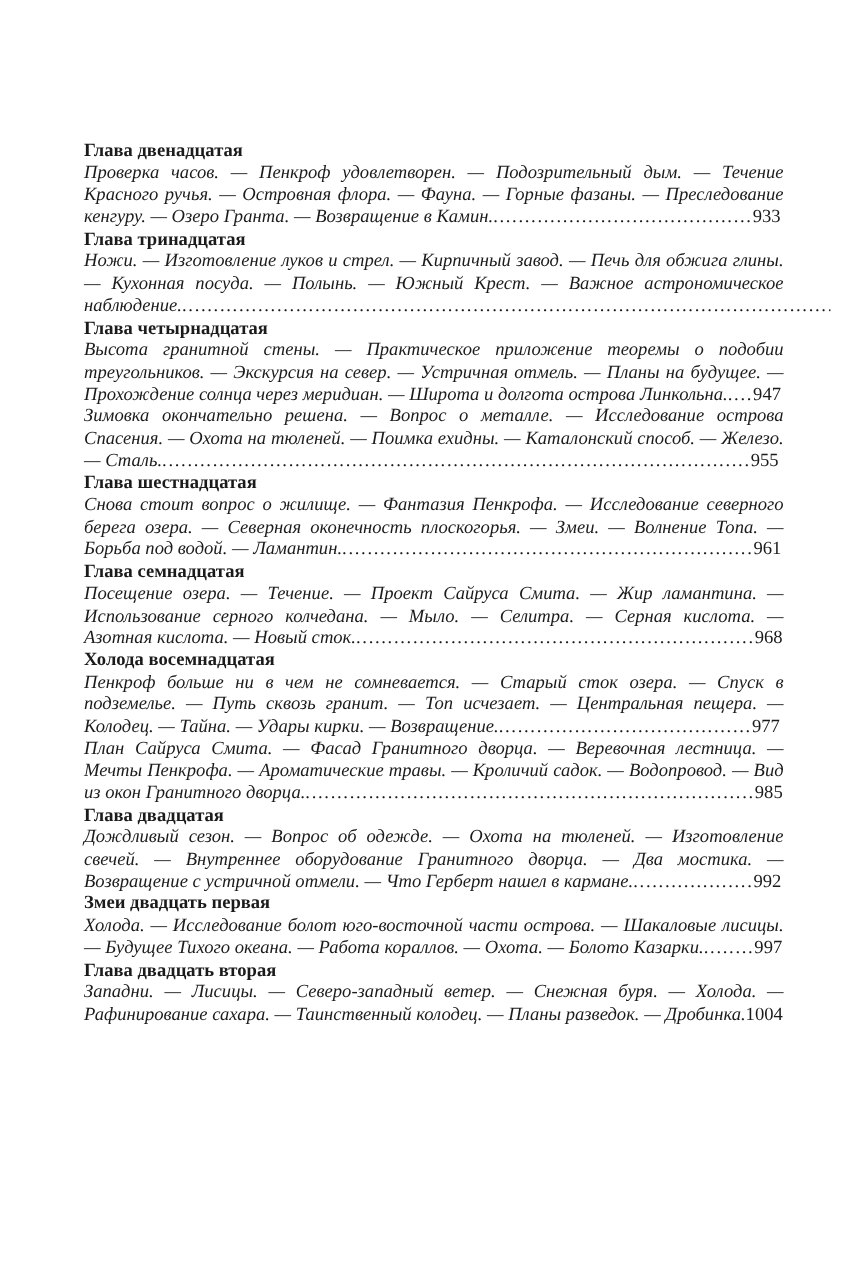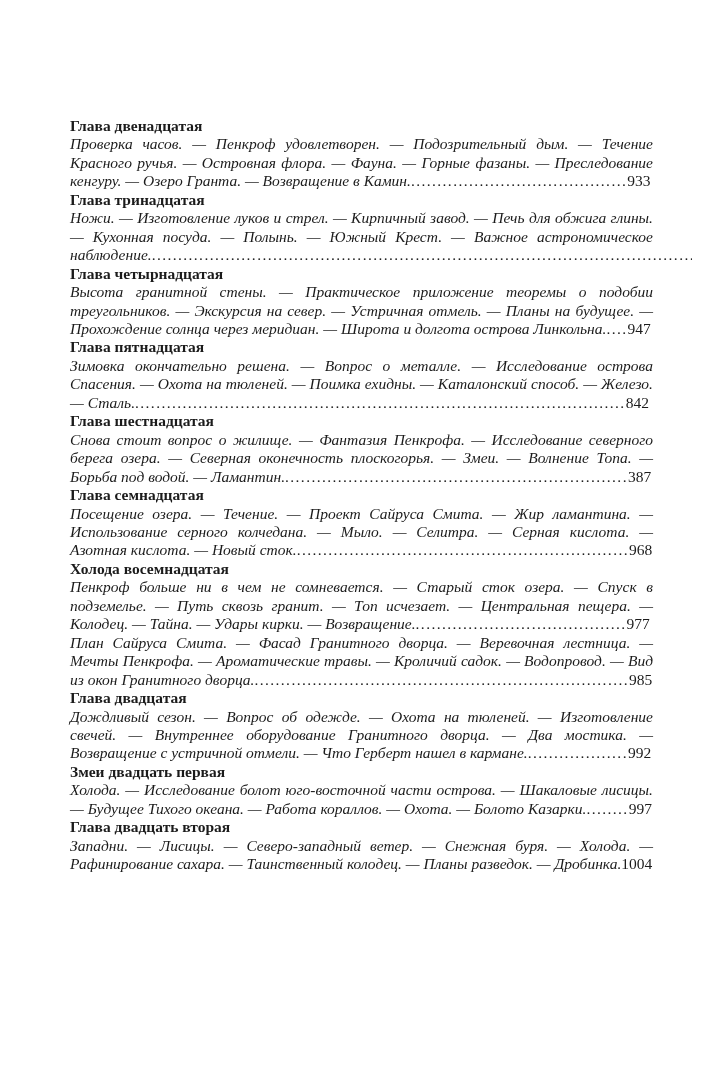--- a/index.html
+++ b/index.html
@@ -62,27 +62,26 @@
       <h2 class="entry-title">Глава тринадцатая</h2>
       <p class="entry-desc"><span class="desc-text">Ножи. — Изготовление луков и стрел. — Кирпичный завод. — Печь для обжига глины. — Кухонная посуда. — Полынь. — Южный Крест. — Важное астрономическое наблюдение.</span><span class="leader">................................................................................................................................................................................................................................................................................................................................................................................................................</span></p>
     </section>
 
     <section class="entry">
       <h2 class="entry-title">Глава четырнадцатая</h2>
       <p class="entry-desc"><span class="desc-text">Высота гранитной стены. — Практическое приложение теоремы о подобии треугольников. — Экскурсия на север. — Устричная отмель. — Планы на будущее. — Прохождение солнца через меридиан. — Широта и долгота острова Линкольна.</span><span class="leader">....</span><span class="page-num">947</span></p>
     </section>
 
     <section class="entry">
-      <h2 class="entry-title">Глава пятнадцатая</h2>
-      <p class="entry-desc"><span class="desc-text">Зимовка окончательно решена. — Вопрос о металле. — Исследование острова Спасения. — Охота на тюленей. — Поимка ехидны. — Каталонский способ. — Железо. — Сталь.</span><span class="leader">.............................................................................................</span><span class="page-num">842</span></p>
+      <p class="entry-desc"><span class="desc-text">Зимовка окончательно решена. — Вопрос о металле. — Исследование острова Спасения. — Охота на тюленей. — Поимка ехидны. — Каталонский способ. — Железо. — Сталь.</span><span class="leader">.............................................................................................</span><span class="page-num">955</span></p>
     </section>
 
     <section class="entry">
       <h2 class="entry-title">Глава шестнадцатая</h2>
-      <p class="entry-desc"><span class="desc-text">Снова стоит вопрос о жилище. — Фантазия Пенкрофа. — Исследование северного берега озера. — Северная оконечность плоскогорья. — Змеи. — Волнение Топа. — Борьба под водой. — Ламантин.</span><span class="leader">.................................................................</span><span class="page-num">387</span></p>
+      <p class="entry-desc"><span class="desc-text">Снова стоит вопрос о жилище. — Фантазия Пенкрофа. — Исследование северного берега озера. — Северная оконечность плоскогорья. — Змеи. — Волнение Топа. — Борьба под водой. — Ламантин.</span><span class="leader">.................................................................</span><span class="page-num">961</span></p>
     </section>
 
     <section class="entry">
       <h2 class="entry-title">Глава семнадцатая</h2>
       <p class="entry-desc"><span class="desc-text">Посещение озера. — Течение. — Проект Сайруса Смита. — Жир ламантина. — Использование серного колчедана. — Мыло. — Селитра. — Серная кислота. — Азотная кислота. — Новый сток.</span><span class="leader">...............................................................</span><span class="page-num">968</span></p>
     </section>
 
     <section class="entry">
       <h2 class="entry-title">Холода восемнадцатая</h2>
       <p class="entry-desc"><span class="desc-text">Пенкроф больше ни в чем не сомневается. — Старый сток озера. — Спуск в подземелье. — Путь сквозь гранит. — Топ исчезает. — Центральная пещера. — Колодец. — Тайна. — Удары кирки. — Возвращение.</span><span class="leader">........................................</span><span class="page-num">977</span></p>

